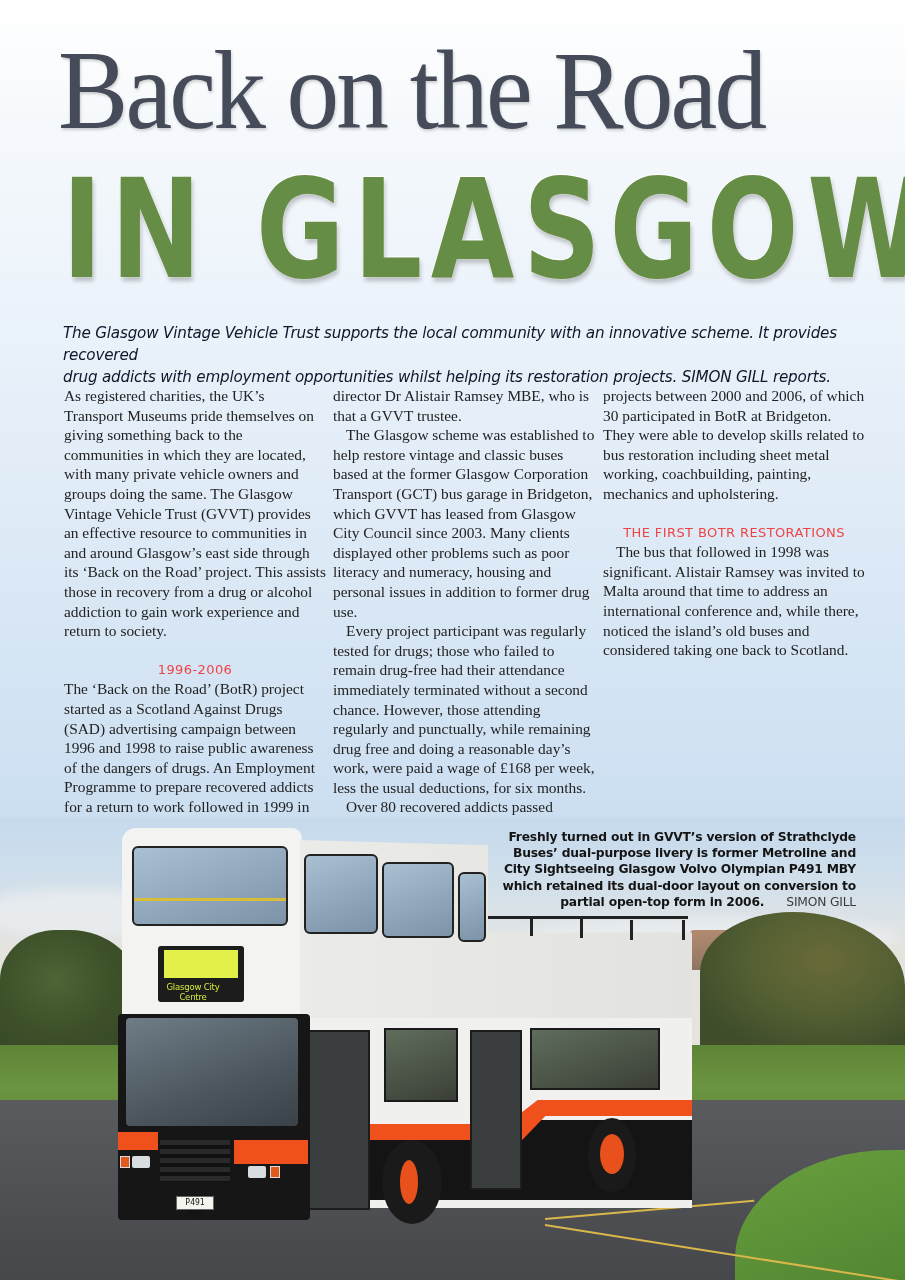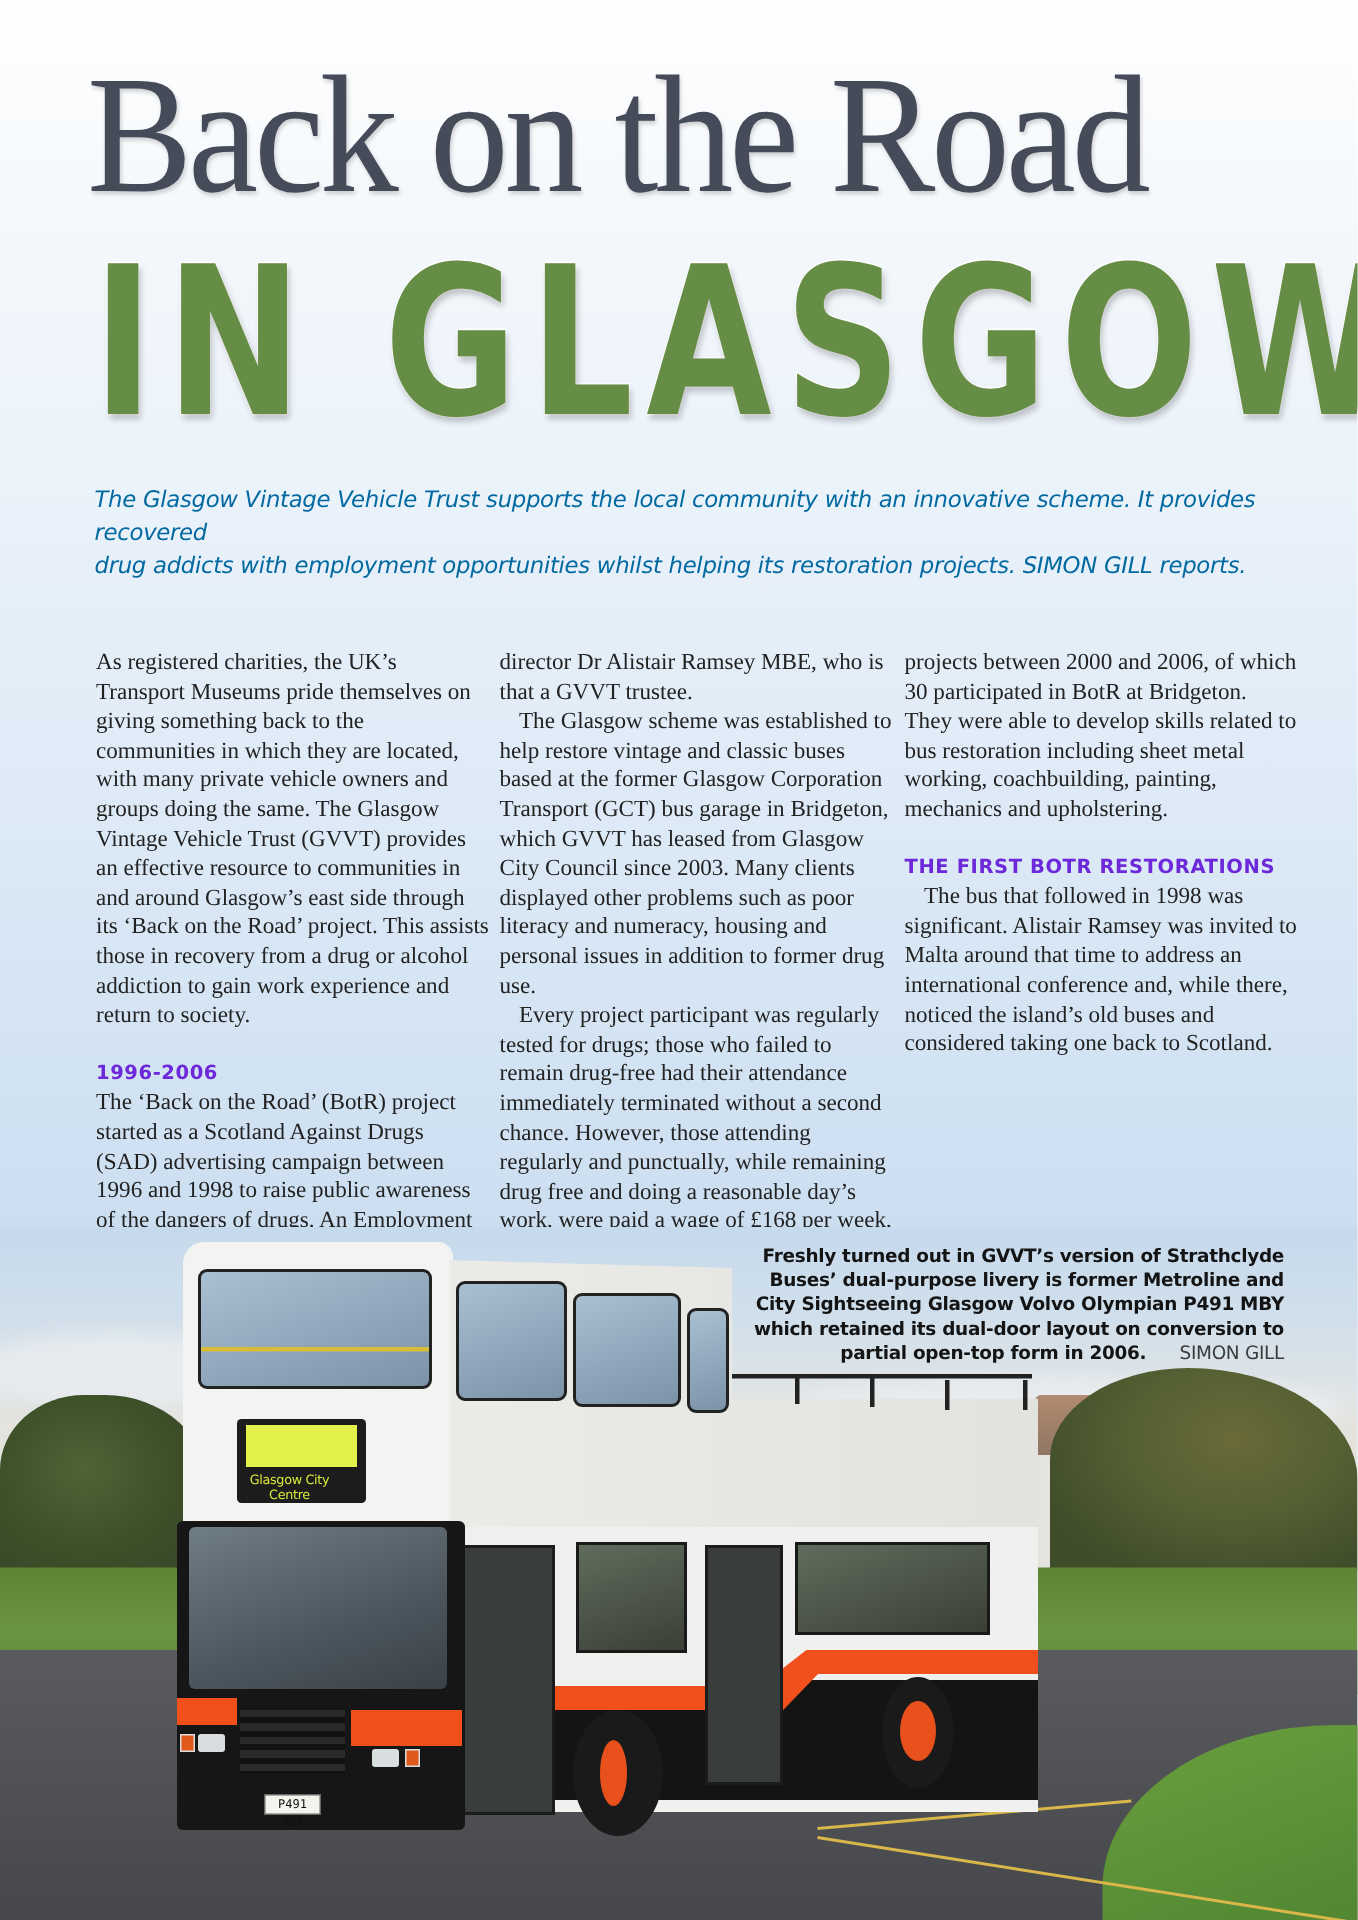--- a/index.html
+++ b/index.html
@@ -28,39 +28,40 @@
     transform: scaleX(0.72) scaleY(0.92); transform-origin: left top;
     -webkit-text-stroke: 2px #ffffff;
     paint-order: stroke fill;
     text-shadow: 2px 4px 5px rgba(0,0,0,0.22);
   }
 
   
   .standfirst {
     position: absolute; left: 63px; top: 322px; width: 790px;
     font-family: "DejaVu Sans", sans-serif; font-style: italic;
-    font-size: 15.2px; line-height: 22px; color: #0369a1;
+    font-size: 15.2px; line-height: 22px; color: #0f172a;
     letter-spacing: -0.2px;
   }
 
   
   .col {
     position: absolute; top: 386px; width: 262px;
     font-family: "Liberation Serif", "DejaVu Serif", serif;
-    font-size: 15.4px; line-height: 19.6px; color: #222222; margin-top: 46px;
+    font-size: 15.4px; line-height: 19.6px; color: #222222;
   }
   .col p { margin: 0; }
   .col p.indent { text-indent: 13px; }
   .col-1 { left: 64px; }
   .col-2 { left: 333px; }
   .col-3 { left: 603px; }
   .subhead {
-    font-family: "DejaVu Sans", sans-serif; font-weight: bold;
-    color: #6d28d9; font-size: 13px; line-height: 19px;
+    font-family: "DejaVu Sans", sans-serif; font-weight: normal;
+    color: #ef4444; font-size: 13px; line-height: 19px;
     letter-spacing: 0.4px;
+    text-align: center;
   }
   .gap { height: 19.6px; }
 
   
   .photo {
     position: absolute; left: 0; top: 818px; width: 905px; height: 462px; overflow: hidden;
     background: linear-gradient(to bottom, #c6daed 0px, #d0dfeb 60px, #dfe4e6 110px, #e4e3de 130px);
   }
   .cloud { position: absolute; border-radius: 50%; background: rgba(235,238,240,0.75); filter: blur(6px); }
   .trees-left {

